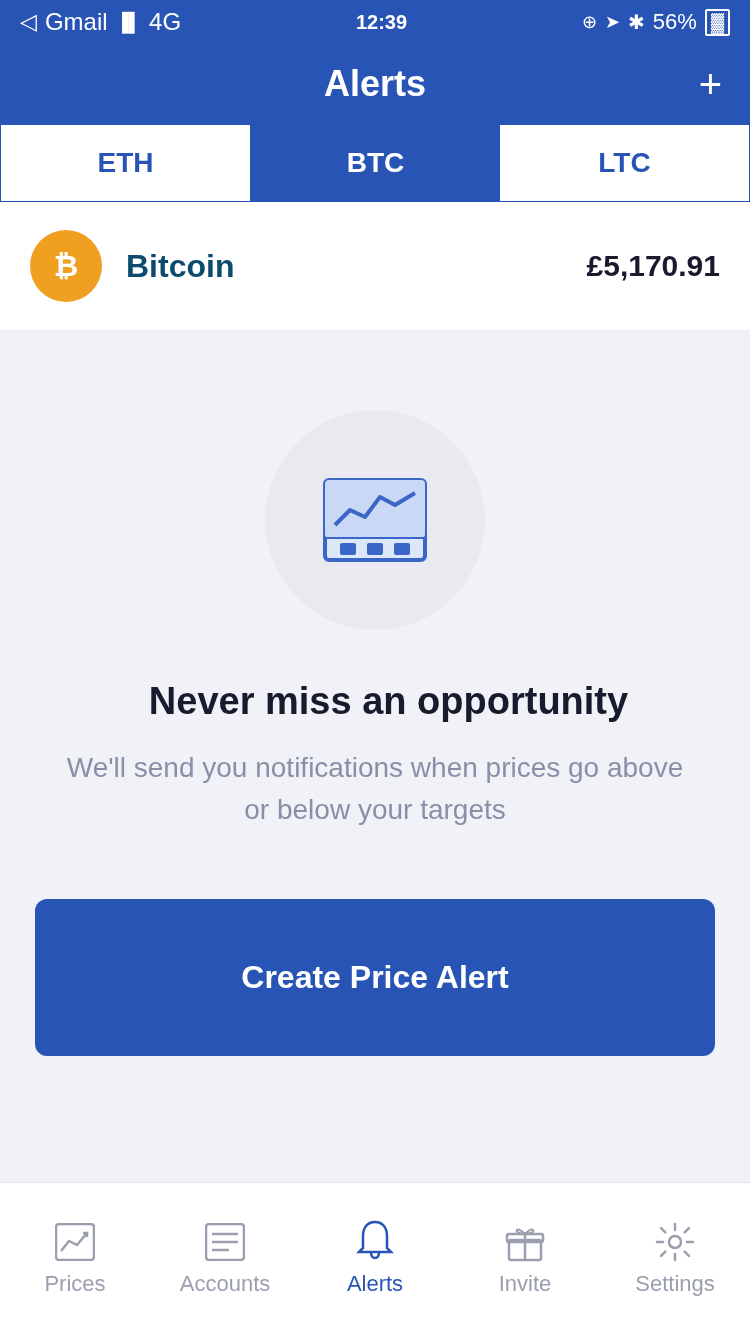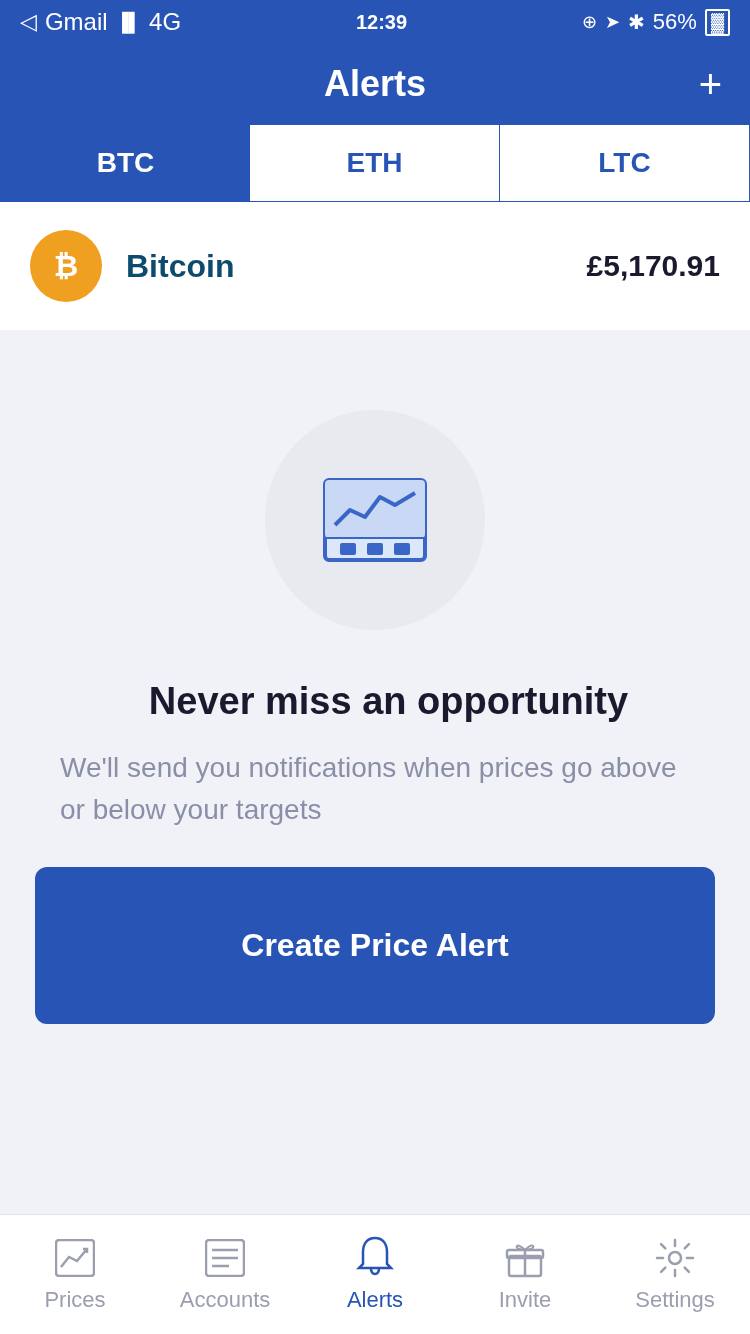--- a/index.html
+++ b/index.html
@@ -137,23 +137,23 @@
     .empty-title {
       font-size: 38px;
       font-weight: 700;
       color: #1a1a2e;
       margin-bottom: 24px;
       margin-left: 27px;
     }
     .empty-subtitle {
       font-size: 28px;
       color: #8a8fa8;
-      text-align: left;
+      text-align: center;
       line-height: 1.5;
-      margin-bottom: 36px;
+      margin-bottom: 68px;
     }
 
     
     .cta-button {
       background: #2855b5;
       color: white;
       border: none;
       border-radius: 12px;
       padding: 60px 0;
       width: 680px;
@@ -165,21 +165,21 @@
     }
 
     
     .spacer { flex: 1; background: #f0f2f7; min-height: 120px; }
 
     
     .bottom-nav {
       position: fixed;
       bottom: 0;
       width: 750px;
-      height: 120px;
+      height: 152px;
       background: white;
       border-top: 1px solid #e0e2ea;
       display: flex;
       align-items: center;
     }
     .nav-item {
       flex: 1;
       display: flex;
       flex-direction: column;
       align-items: center;
@@ -225,22 +225,22 @@
     <span style="font-size:18px; border:2px solid white; padding:1px 4px; border-radius:2px;">▓</span>
   </div>
 </div>
 
 <div class="header">
   <span class="header-title">Alerts</span>
   <span class="header-add">+</span>
 </div>
 
 <div class="tab-bar">
+  <button class="tab-item">ETH</button>
   <button class="tab-item active">BTC</button>
-  <button class="tab-item">ETH</button>
   <button class="tab-item">LTC</button>
 </div>
 
 <div class="crypto-row">
   <div class="crypto-icon">
     <svg width="44" height="44" viewBox="0 0 44 44" fill="none">
       <text x="22" y="32" text-anchor="middle" font-size="30" font-weight="700" fill="white">₿</text>
     </svg>
   </div>
   <span class="crypto-name">Bitcoin</span>

